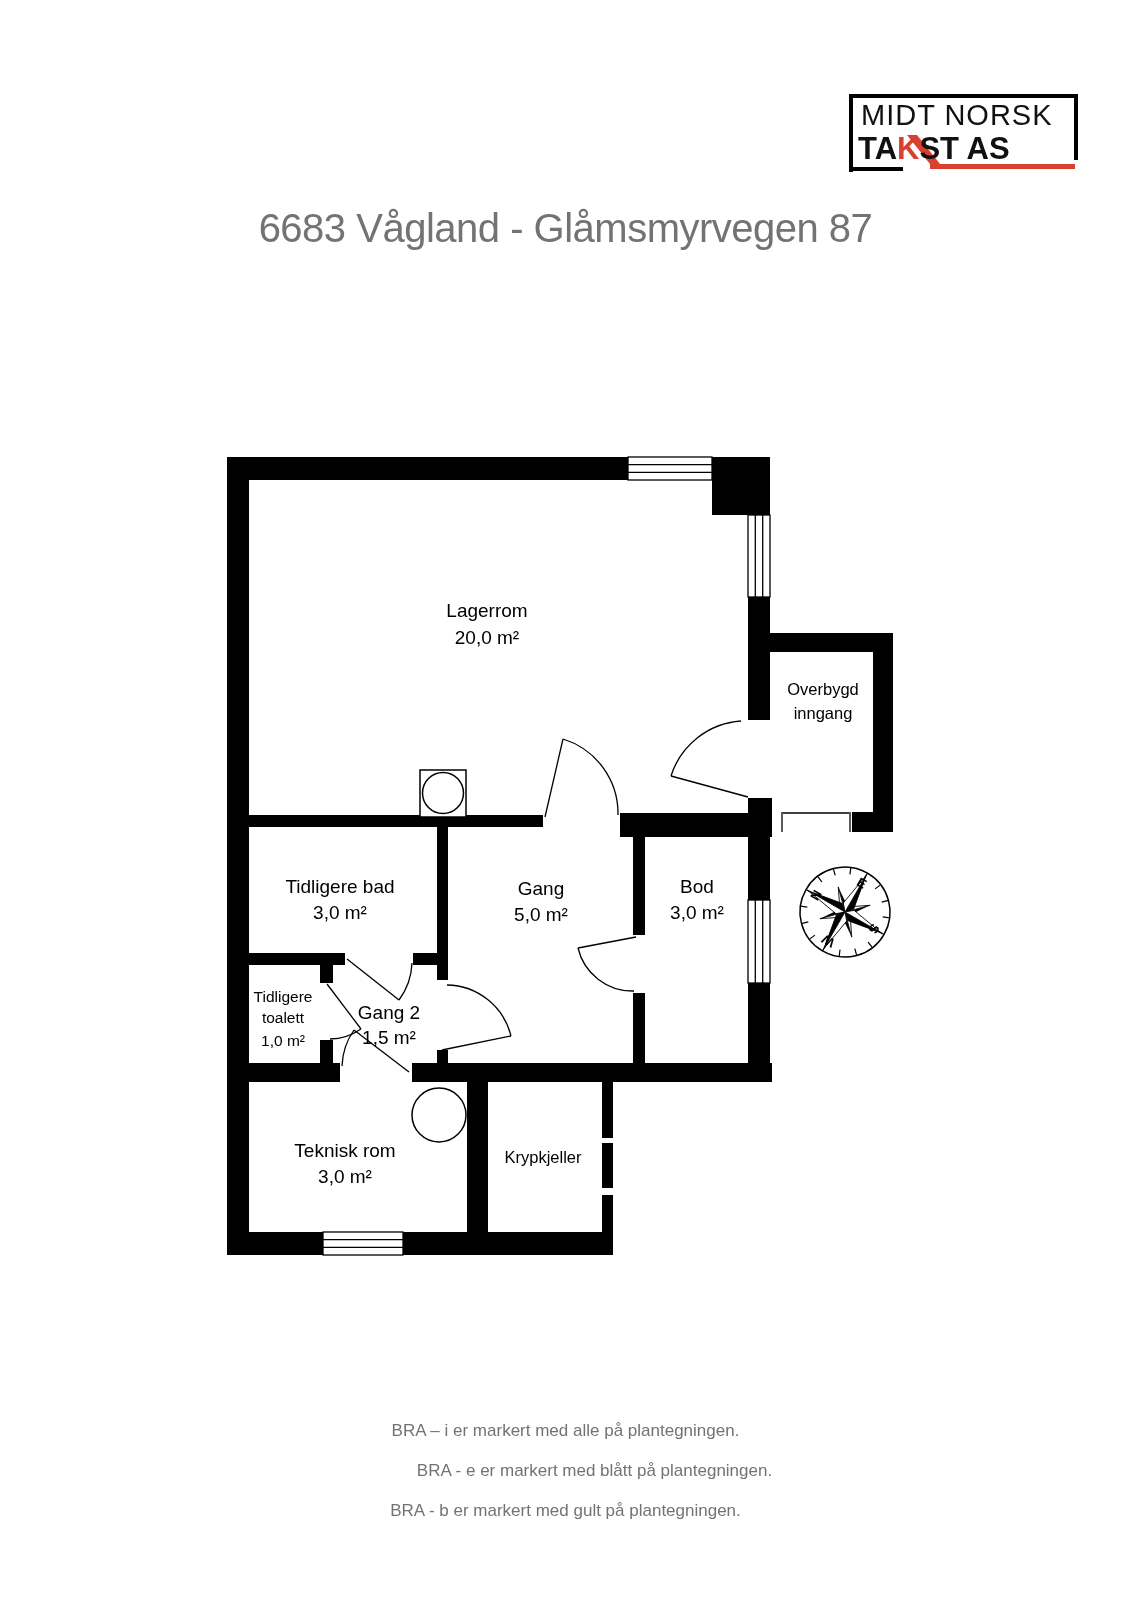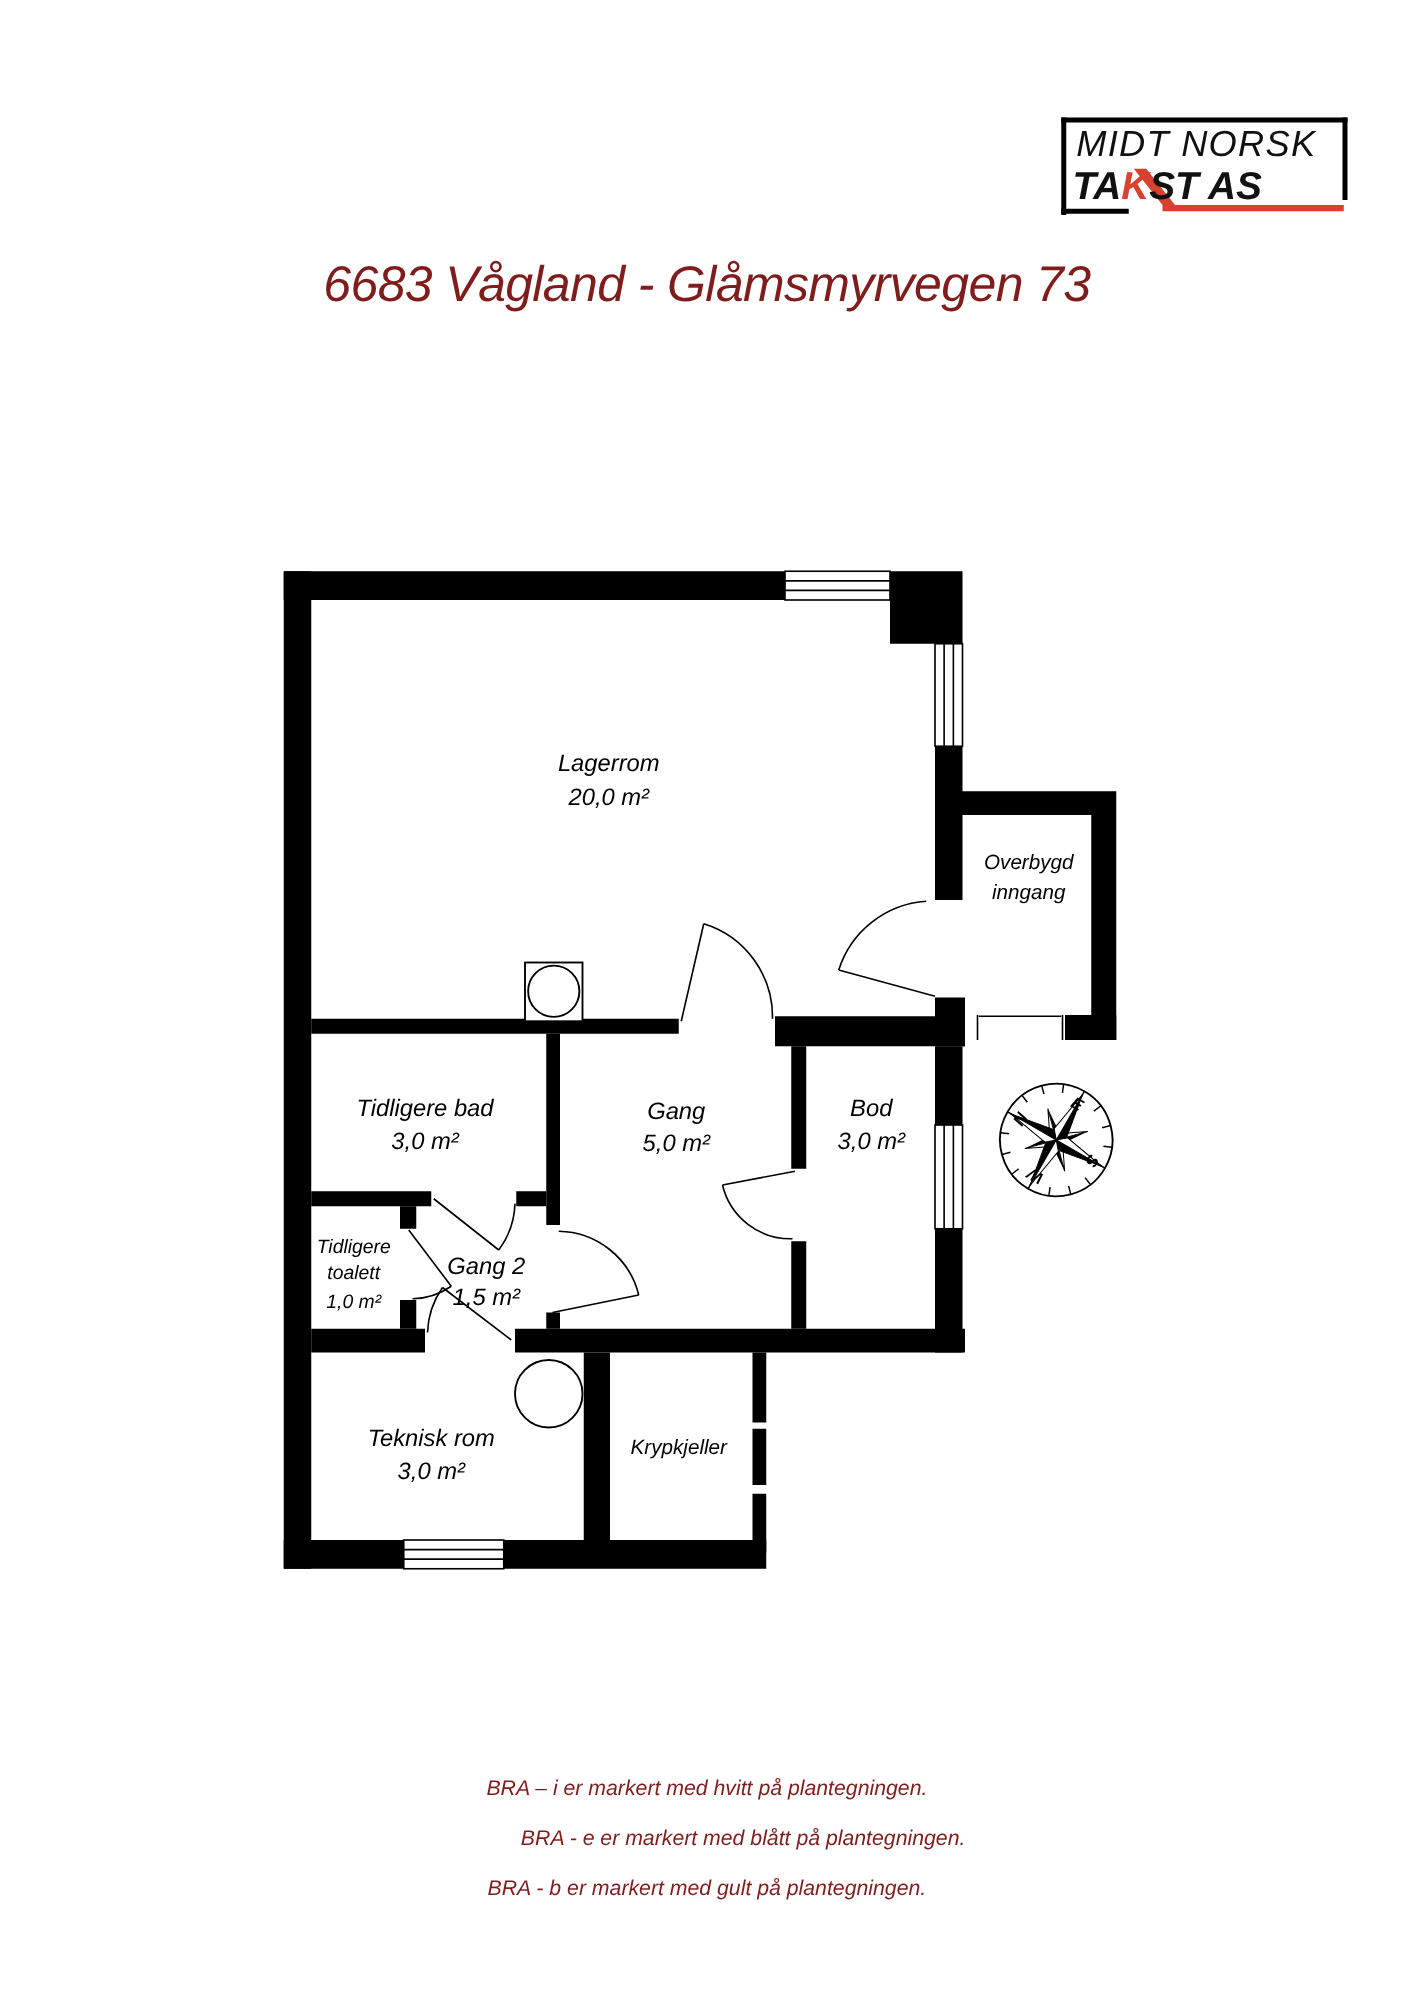--- a/index.html
+++ b/index.html
@@ -1,17 +1,17 @@
 <!DOCTYPE html>
 <html><head>
 <meta charset="utf-8">
 <style>
   html,body{margin:0;padding:0;background:#fff;}
   .page{position:relative;width:1131px;height:1556px;background:#ffffff;overflow:hidden;
-        font-family:"Liberation Sans", sans-serif;color:#7f1d1d;font-style:italic;}
+        font-family:"Liberation Sans", sans-serif;color:#737373;}
   .abs{position:absolute;}
   .title{left:0;top:206px;width:1131px;text-align:center;font-size:40px;letter-spacing:-0.5px;}
   .subtitle{left:0;top:252px;width:1131px;text-align:center;font-size:31px;}
   .footer-line{left:0;width:1131px;text-align:center;font-size:17px;}
   svg text{font-family:"Liberation Sans", sans-serif;}
   .roomlbl{font-size:19px;text-anchor:middle;fill:#000;}
   .roomlbl-sm{font-size:15.5px;text-anchor:middle;fill:#000;}
   .roomlbl-md{font-size:16.5px;text-anchor:middle;fill:#000;}
   .wall{fill:#000;stroke:none;}
   .thin{stroke:#000;stroke-width:1.3;fill:none;}
@@ -29,21 +29,21 @@
     <rect class="wall" x="849" y="94" width="229" height="4"></rect>
     <rect class="wall" x="849" y="94" width="4" height="78"></rect>
     <rect class="wall" x="1074" y="94" width="4" height="66"></rect>
     <rect class="wall" x="849" y="167" width="54" height="4"></rect>
     <polygon points="907,135 917,135 940,164 930,164" fill="#d8402f"></polygon>
     <rect x="930" y="164" width="145" height="5" fill="#d8402f"></rect>
     <text x="861" y="125" font-size="29" letter-spacing="1" fill="#111">MIDT NORSK</text>
     <text x="858" y="159" font-size="31" font-weight="bold" fill="#111"><tspan>TA</tspan><tspan fill="#d8402f">K</tspan><tspan>ST AS</tspan></text>
   </svg>
 
-  <div class="abs title">6683 Vågland - Glåmsmyrvegen 73</div>
+  <div class="abs title">6683 Vågland - Glåmsmyrvegen 87</div>
 
   <svg class="abs" style="left:180px;top:430px;" width="760" height="880" viewBox="180 430 760 880">
 
     <g>
 
       <rect class="wall" x="227" y="457" width="401" height="23"></rect>
       <rect class="wall" x="712" y="457" width="58" height="23"></rect>
       <rect class="wall" x="712" y="480" width="58" height="35"></rect>
       <rect class="wall" x="227" y="457" width="22" height="798"></rect>
       <rect class="wall" x="748" y="597" width="22" height="123"></rect>
@@ -215,17 +215,17 @@
       <text class="roomlbl" x="389" y="1019">Gang 2</text>
       <text class="roomlbl" x="389" y="1044">1,5 m²</text>
 
       <text class="roomlbl" x="345" y="1157">Teknisk rom</text>
       <text class="roomlbl" x="345" y="1183">3,0 m²</text>
 
       <text class="roomlbl-md" x="543" y="1163">Krypkjeller</text>
     </g>
   </svg>
 
-  <div class="abs footer-line" style="top:1421px;">BRA – i er markert med hvitt på plantegningen.</div>
+  <div class="abs footer-line" style="top:1421px;">BRA – i er markert med alle på plantegningen.</div>
   <div class="abs footer-line" style="top:1461px;padding-left:29px;">BRA - e er markert med blått på plantegningen.</div>
   <div class="abs footer-line" style="top:1501px;">BRA - b er markert med gult på plantegningen.</div>
 
 </div>
 
 </body></html>

